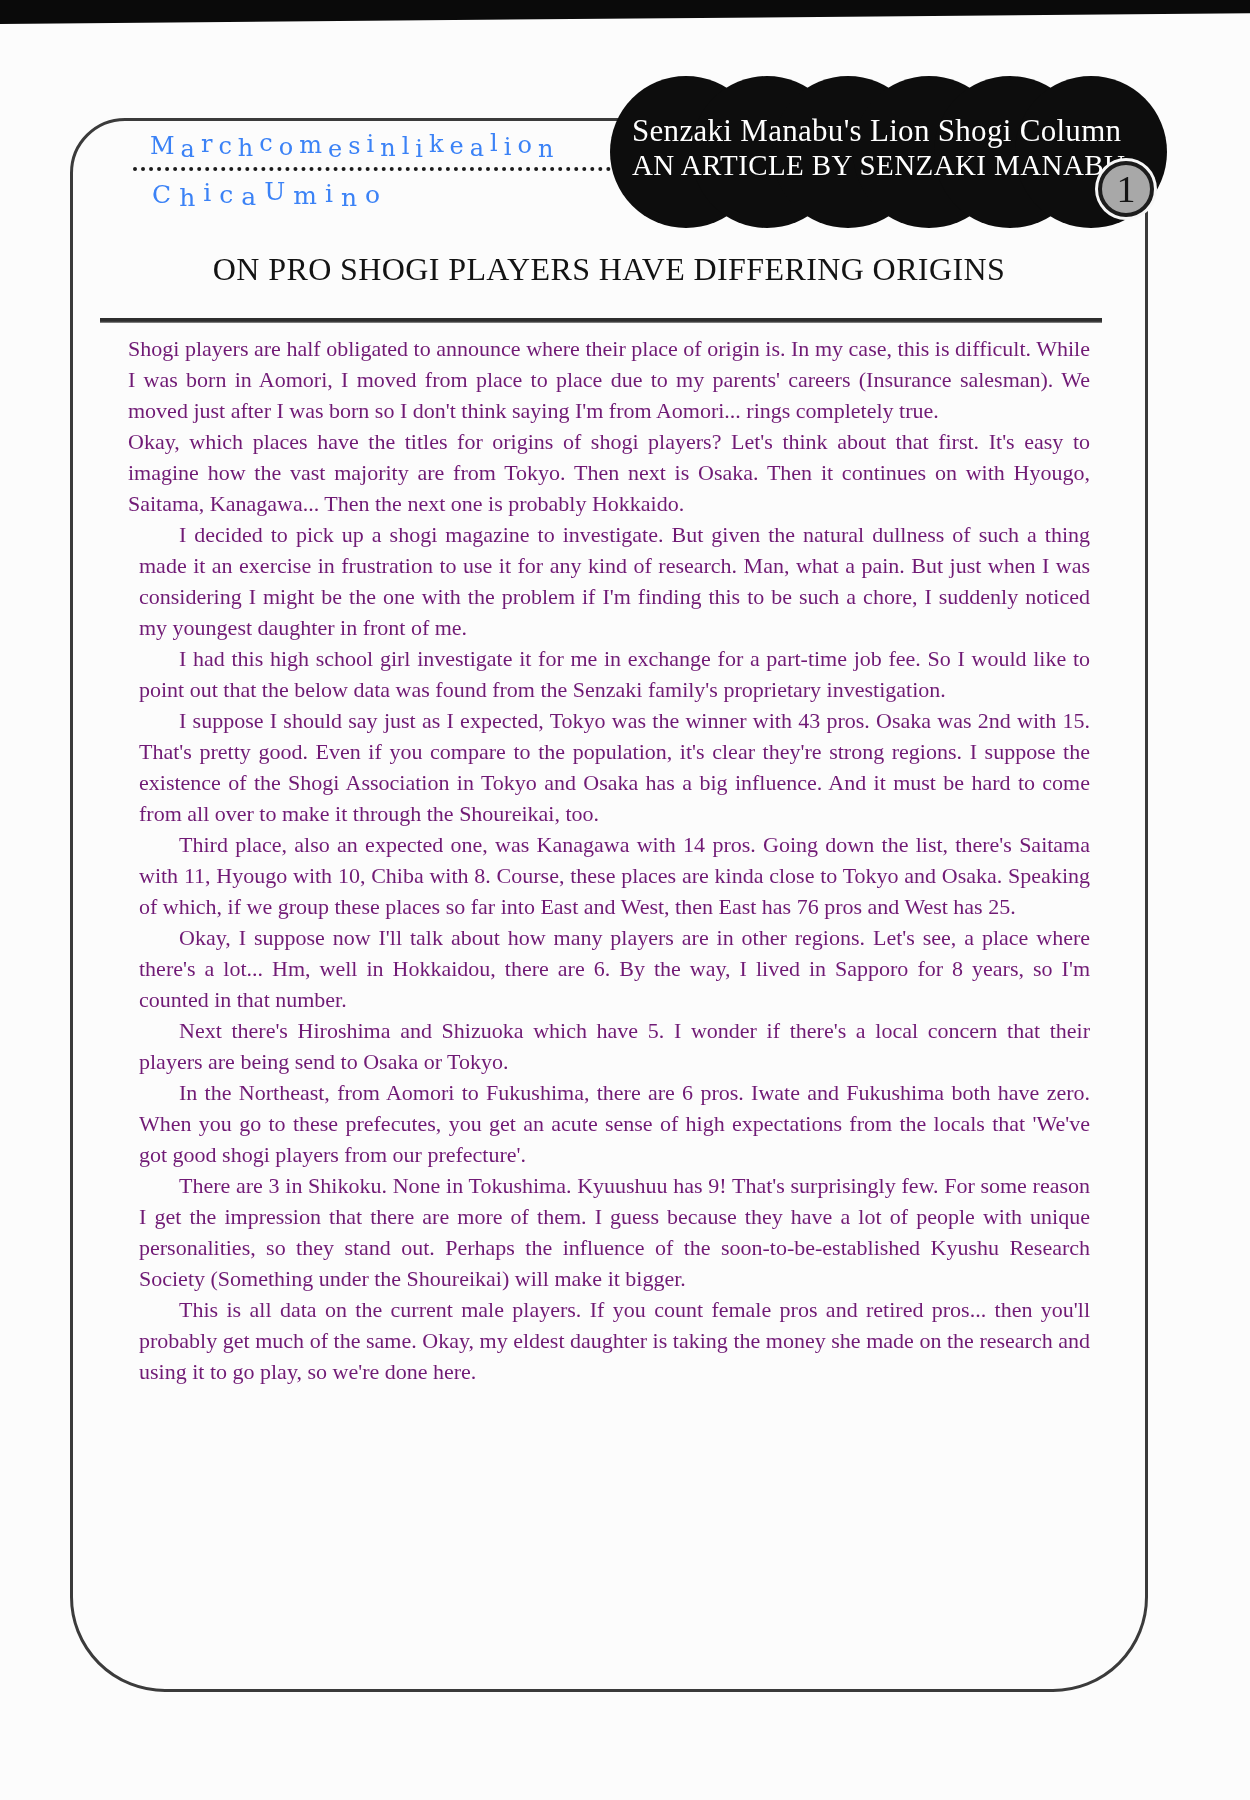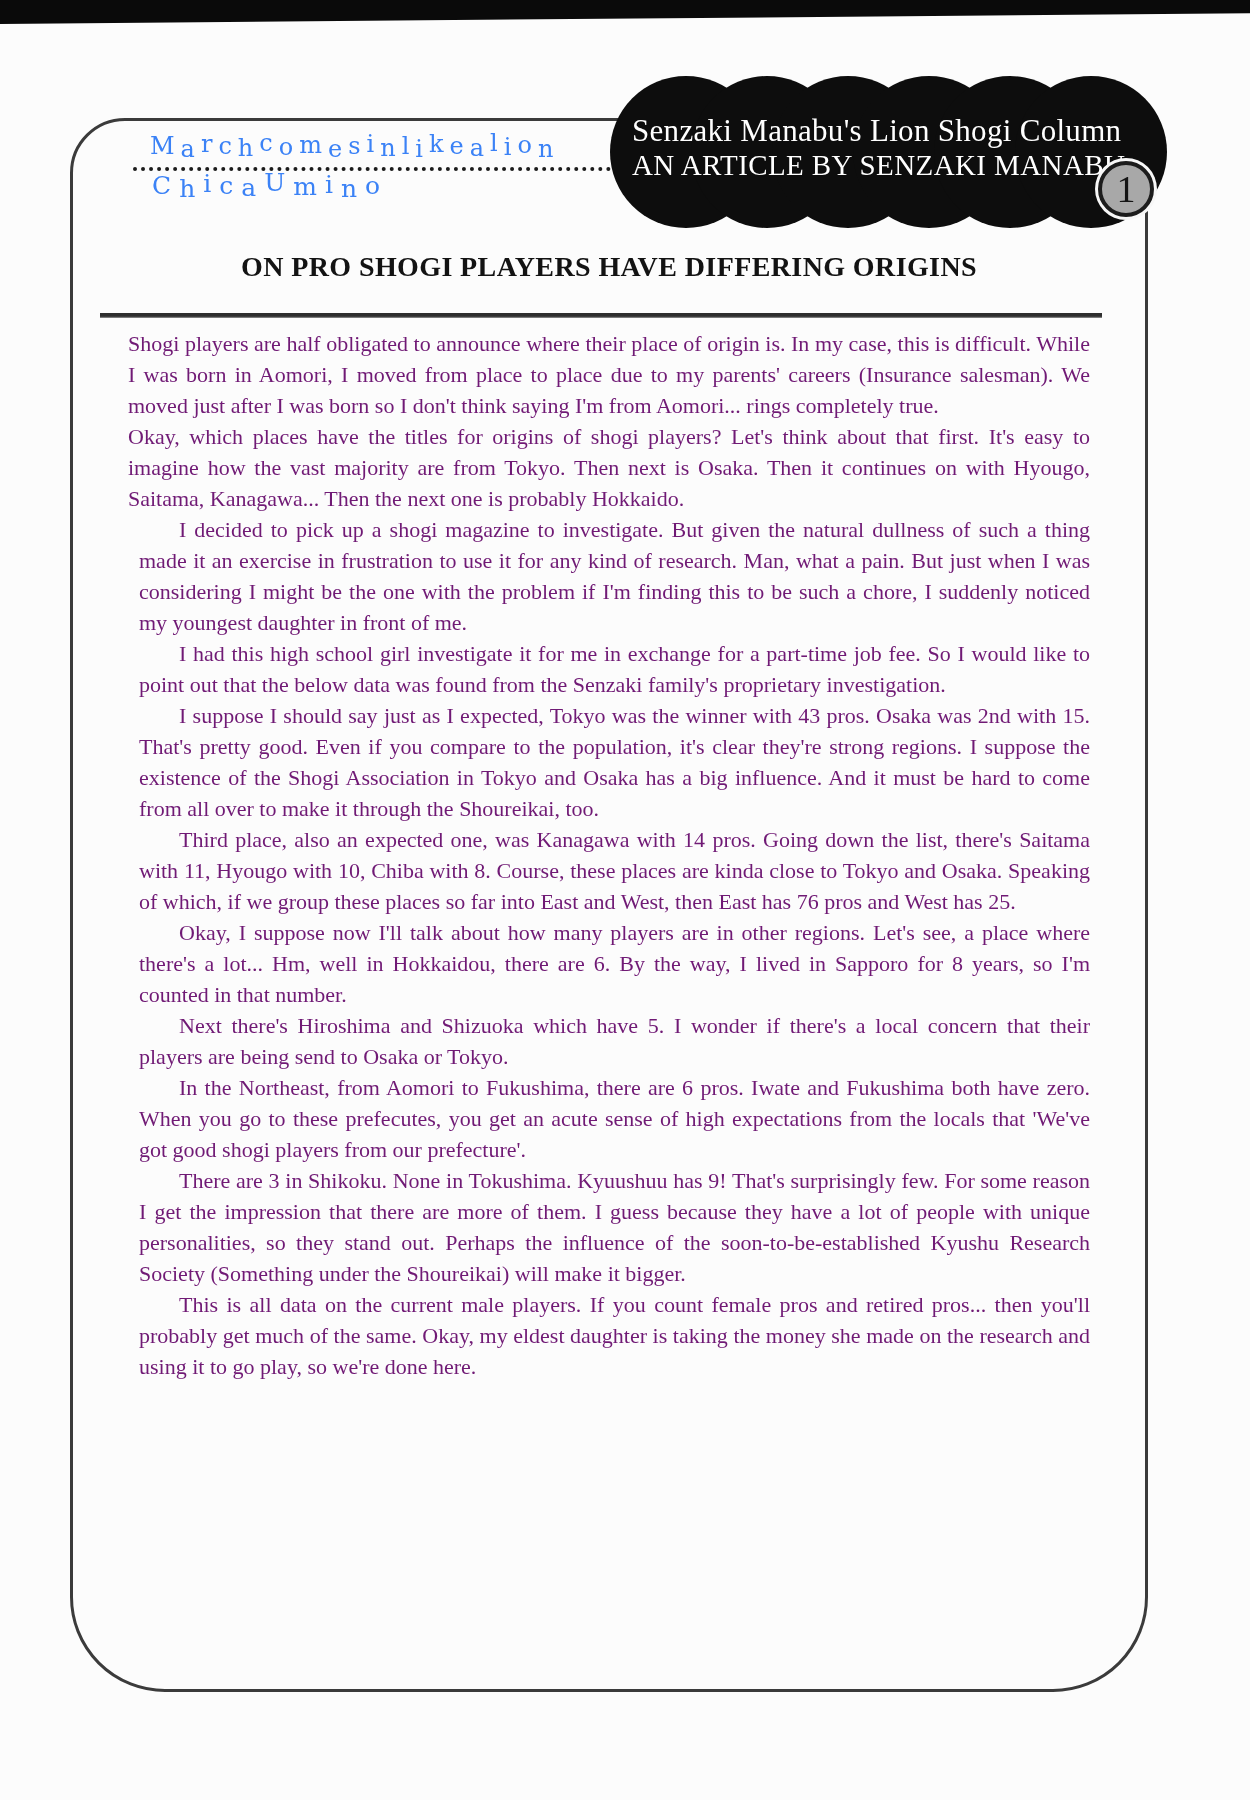--- a/index.html
+++ b/index.html
@@ -28,21 +28,21 @@
     font-size: 24px;
     letter-spacing: 6px;
     white-space: nowrap;
   }
   .dotted-divider {
     margin-top: 7px;
     width: 494px;
     border-bottom: 4px dotted #1c1c1c;
   }
   .author {
-    margin-top: 0;
+    margin-top: 9px;
     padding-left: 19px;
     font-size: 25px;
     letter-spacing: 8px;
     white-space: nowrap;
   }
   .bounce span { display: inline-block; }
   
   .badge {
     position: absolute; left: 610px; top: 74px;
     width: 558px; height: 156px;
@@ -84,22 +84,22 @@
   .article-box {
     position: absolute; left: 70px; top: 118px;
     width: 1078px; height: 1574px;
     border: 3px solid #3b3b3b;
     border-radius: 55px 60px 95px 95px;
     padding: 130px 55px 60px 55px;
     z-index: 1;
     background: transparent;
   }
   .article-title {
-    font-size: 28px;
-    font-weight: 700;
+    font-size: 32px;
+    font-weight: 400;
     letter-spacing: 0.4px;
     text-align: center;
     color: #131313;
     white-space: nowrap;
   }
   .title-rule {
     height: 5px;
     width: 1002px;
     margin: 30px 0 10px -28px;
     background: linear-gradient(#2e2e2e, #2e2e2e 65%, #9a9a9a);

